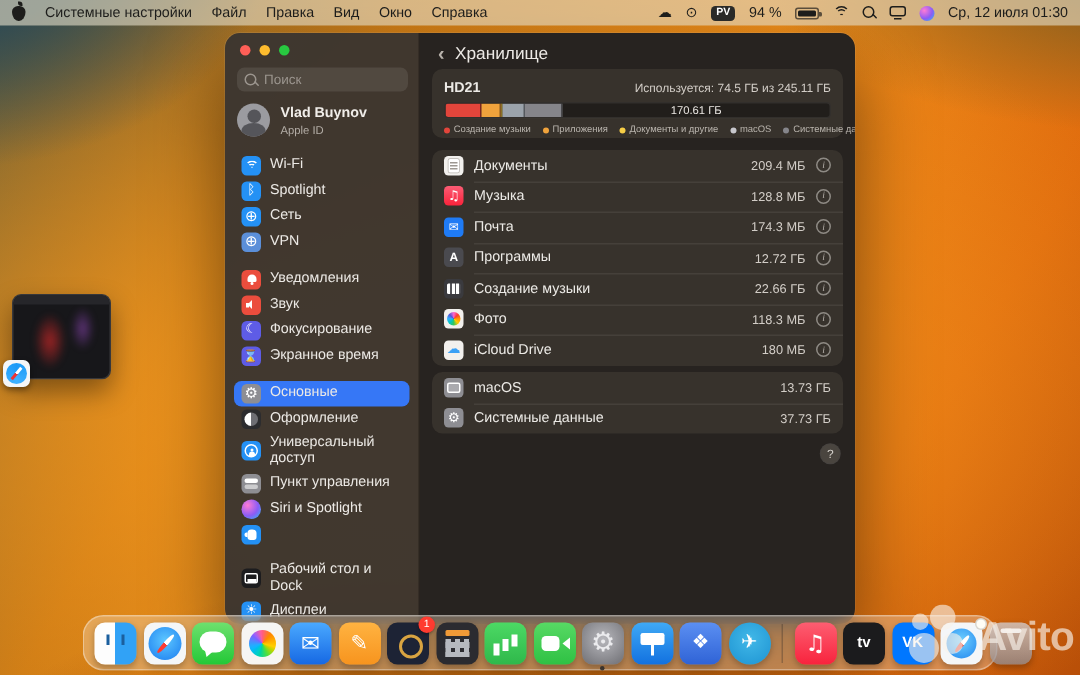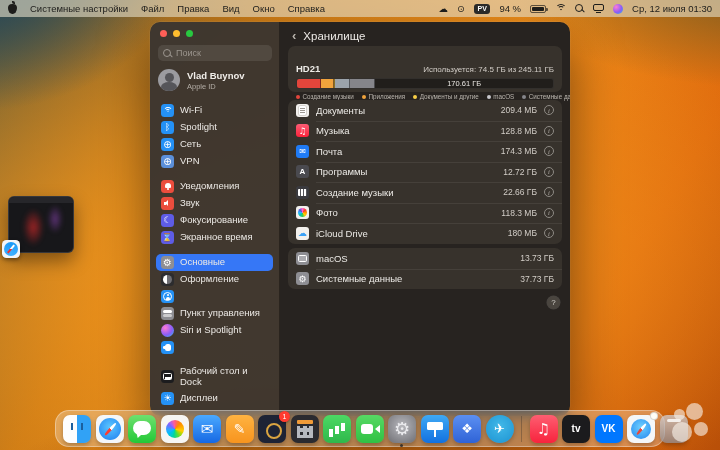--- a/index.html
+++ b/index.html
@@ -117,21 +117,21 @@
   .dockic{width:9px;height:7px;border:1px solid #fff;border-radius:1.5px;position:relative;}
   .dockic::before{content:"";position:absolute;left:0.6px;bottom:0.5px;width:6px;height:1.6px;background:#fff;}
   .ic-display{background:#2491f5;font-size:9px;}
 
   
   .content{flex:1;background:#272320;position:relative;color:#ece9e5;}
   .c-header{display:flex;align-items:center;gap:7px;padding:7px 0 0 12px;}
   .backch{color:#b8b3ac;font-size:13px;font-weight:bold;line-height:1;cursor:default;}
   .c-title{font-size:11.5px;font-weight:normal;}
   .card{position:absolute;left:8px;right:8px;background:#37322c;border-radius:7px;}
-  .card.vol{top:24px;height:46px;padding:17px 8px 5px;}
+  .card.vol{top:24px;height:46px;padding:7px 8px 5px;}
   .vol-row{display:flex;justify-content:space-between;align-items:baseline;}
   .vol-name{font-size:9.5px;font-weight:bold;color:#eceae6;}
   .vol-used{font-size:8px;color:#d2cdc7;}
   .sbar{margin-top:4px;height:11px;border-radius:3px;background:#211e1b;overflow:hidden;display:flex;border:0.5px solid rgba(255,255,255,.08);}
   .seg{height:100%;border-right:1px solid rgba(0,0,0,.45);}
   .bar-free{flex:1;display:flex;align-items:center;justify-content:center;font-size:7.5px;color:#e8e5e1;}
   .legend{margin-top:4px;display:flex;gap:8px;white-space:nowrap;}
   .lgd{display:flex;align-items:center;gap:2.5px;font-size:6.3px;color:#bab5ae;}
   .dot{width:4px;height:4px;border-radius:50%;flex-shrink:0;}
   .card.list{top:78px;}
@@ -329,20 +329,21 @@
         <div class="si">
           <span class="ic ic-appear">
               <span class="half"></span>
             </span>
           <span>Оформление</span>
         </div>
         <div class="si">
           <span class="ic ic-access">
               <span class="pers"></span>
             </span>
+          <span>Универсальный доступ</span>
         </div>
         <div class="si">
           <span class="ic ic-cc">
               <span class="toggles"></span>
             </span>
           <span>Пункт управления</span>
         </div>
         <div class="si">
           <span class="ic ic-siri"></span>
           <span>Siri и Spotlight</span>
@@ -503,15 +504,16 @@
     <div class="dicon d-trash"></div>
   </div>
 
   <div class="watermark">
     <span class="wm-logo">
       <i class="wm-c1"></i>
         <i class="wm-c2"></i>
         <i class="wm-c3"></i>
         <i class="wm-c4"></i>
     </span>
+    <span class="wm-text">Avito</span>
   </div>
 
 </div>
 
 </body></html>

